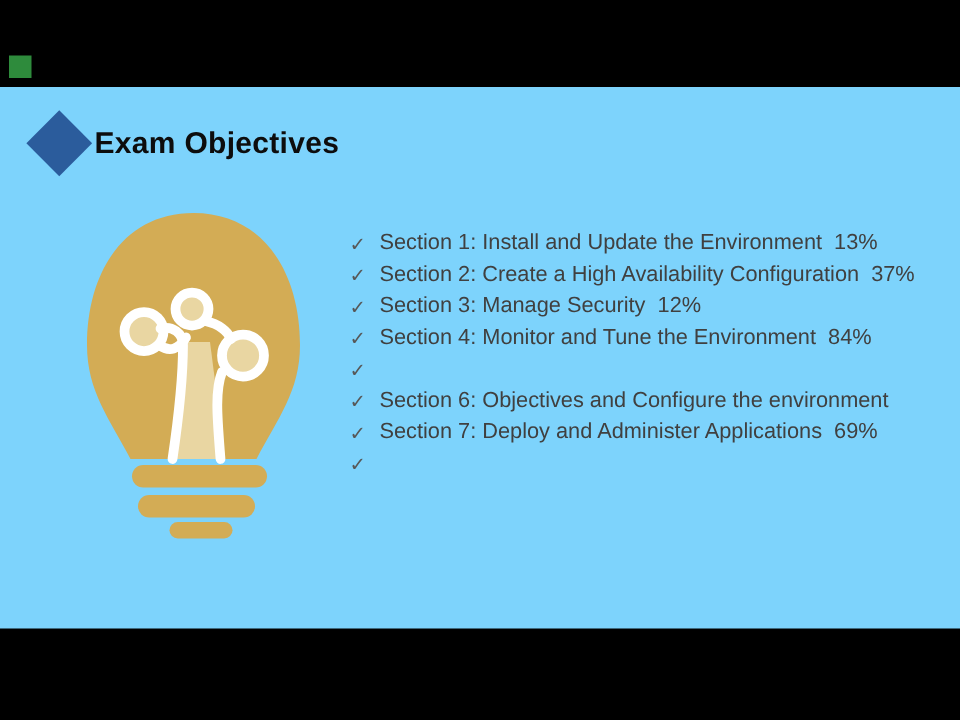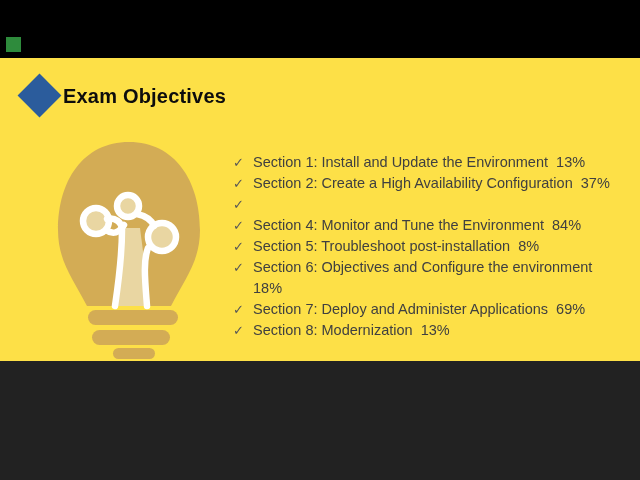--- a/index.html
+++ b/index.html
@@ -1,18 +1,18 @@
 <!DOCTYPE html>
 <html><head>
 <meta charset="utf-8">
 <style>
   html,body{margin:0;padding:0;background:#222;}
   .stage{
-    position:relative;width:640px;height:361px;overflow:hidden;
-    background:#fde047;font-family:"Liberation Sans",sans-serif;
+    position:relative;width:640px;height:480px;overflow:hidden;
+    background:#7dd3fc;font-family:"Liberation Sans",sans-serif;
   }
   .letterbox{position:absolute;left:0;width:640px;background:#000000;}
   .letterbox.top{top:0;height:58px;}
   .letterbox.bottom{top:419px;height:61px;}
   .green-indicator{
     position:absolute;left:6px;top:37px;width:15px;height:15px;
     background:#2e8b3c;
   }
   .diamond{
     position:absolute;left:24px;top:80px;width:31px;height:31px;
@@ -79,48 +79,44 @@
         </div>
     </li>
     <li class="row">
       <span class="check">✓</span>
       <div class="itext">
           <div>Section 2: Create a High Availability Configuration  37%</div>
         </div>
     </li>
     <li class="row">
       <span class="check">✓</span>
+      <div class="itext">
+          <div>Section 3: Manage Security  12%</div>
+        </div>
     </li>
     <li class="row">
       <span class="check">✓</span>
       <div class="itext">
           <div>Section 4: Monitor and Tune the Environment  84%</div>
         </div>
     </li>
     <li class="row">
       <span class="check">✓</span>
-      <div class="itext">
-          <div>Section 5: Troubleshoot post-installation  8%</div>
-        </div>
     </li>
     <li class="row">
       <span class="check">✓</span>
       <div class="itext">
         <div>Section 6: Objectives and Configure the environment</div>
-        <div>18%</div>
       </div>
     </li>
     <li class="row">
       <span class="check">✓</span>
       <div class="itext">
           <div>Section 7: Deploy and Administer Applications  69%</div>
         </div>
     </li>
     <li class="row">
       <span class="check">✓</span>
-      <div class="itext">
-          <div>Section 8: Modernization  13%</div>
-        </div>
     </li>
   </ul>
 
   <div class="letterbox bottom"></div>
 </div>
 
 </body></html>

